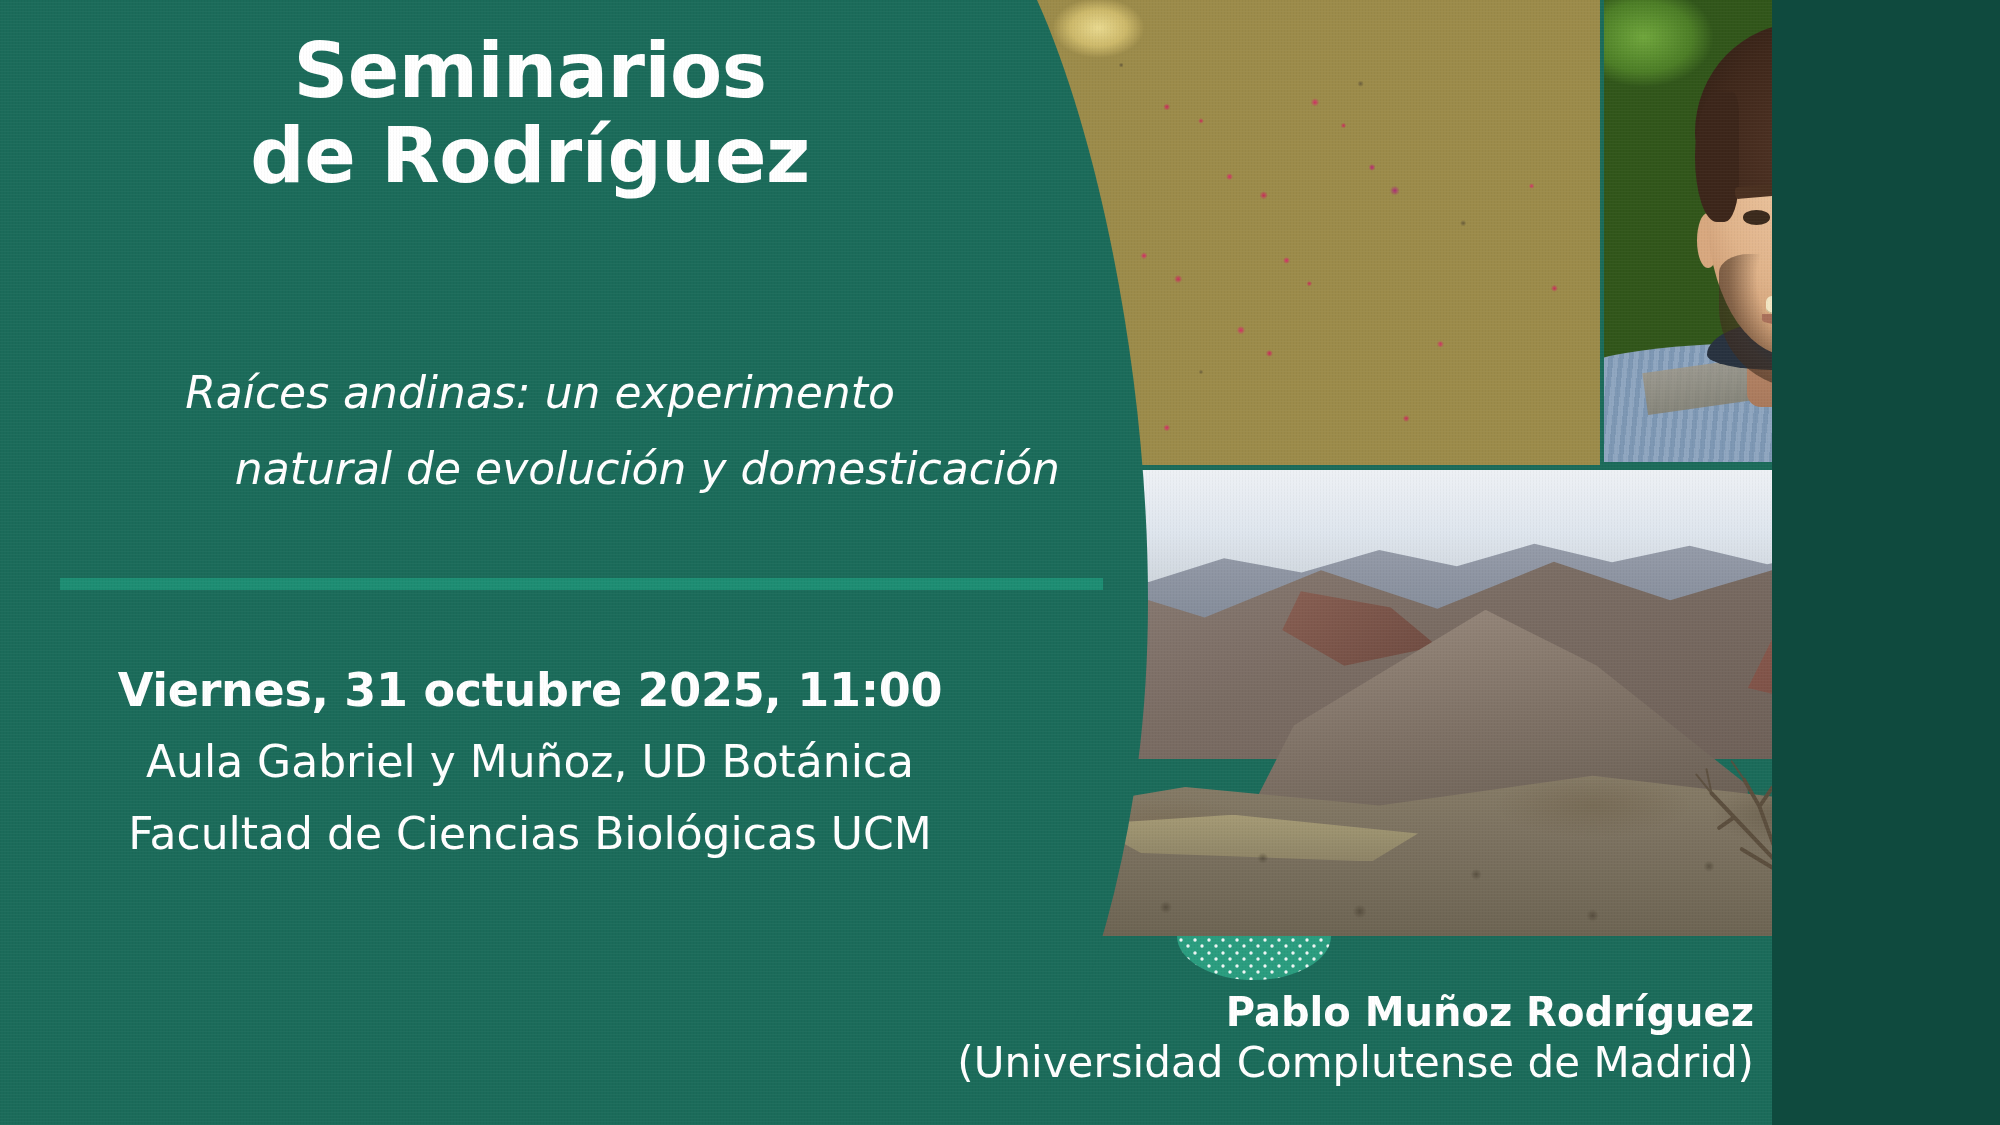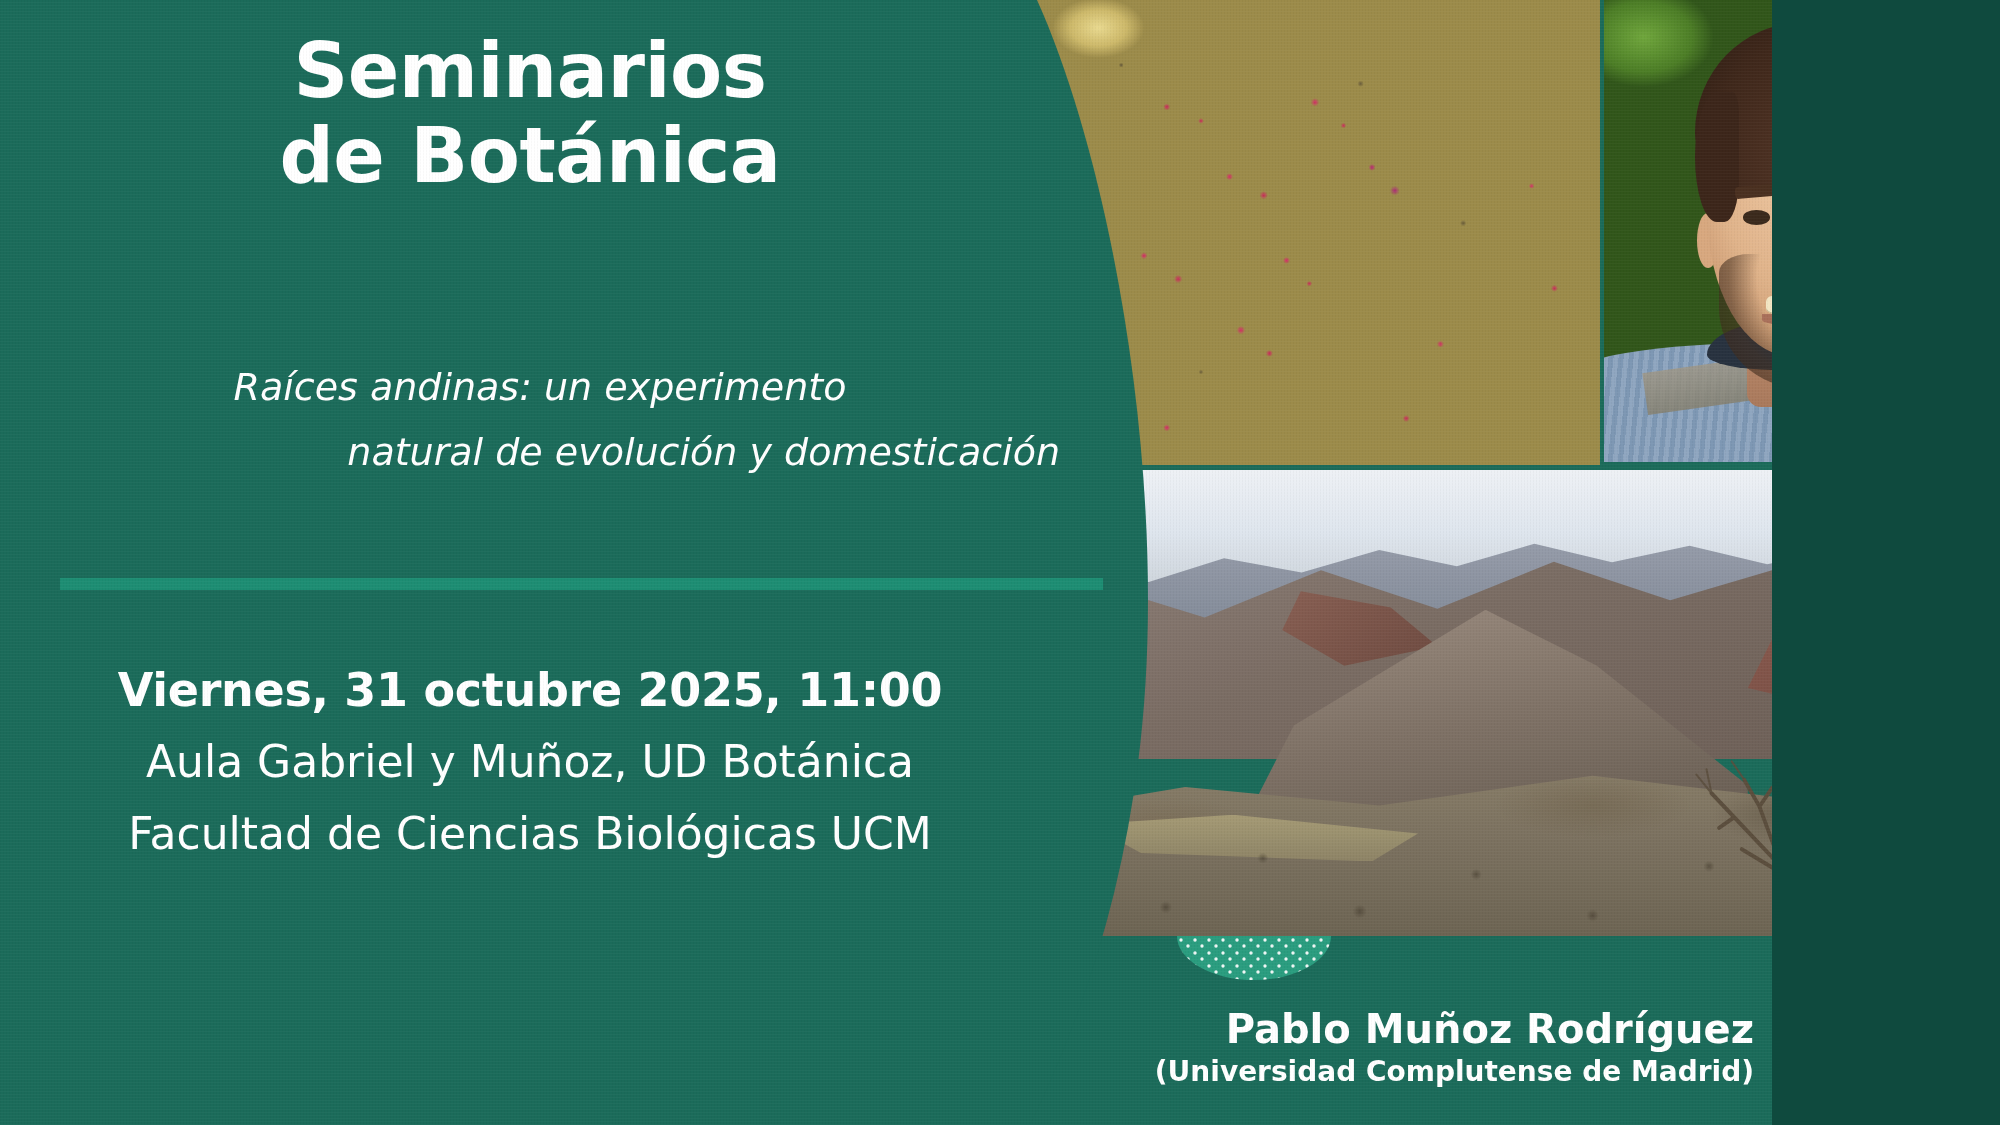--- a/index.html
+++ b/index.html
@@ -316,21 +316,21 @@
 
   #subtitle {
     position:absolute;
     left:20px; top:355px;
     width:1040px;
     text-align:center;
     color:#ffffff;
     font-family:"DejaVu Sans", sans-serif;
     font-style:italic;
     font-weight:400;
-    font-size:38px;
+    font-size:44px;
     line-height:1.72;
   }
   #subtitle .l2 { display:block;text-align:right; }
 
   #rule {
     position:absolute;
     left:60px; top:578px;
     width:1043px; height:12px;
     background:#1d8d73;
     z-index:4;
@@ -368,22 +368,22 @@
     z-index:4;
   }
   #speaker .name {
     display:block;
     font-weight:bold;
     font-size:40px;
     line-height:1.25;
   }
   #speaker .affil {
     display:block;
-    font-weight:700;
-    font-size:28px;
+    font-weight:400;
+    font-size:42px;
     line-height:1.25;
   }
 
   
   #grain {
     position:absolute; inset:0; z-index:5; pointer-events:none;
     opacity:.05;
     background-image:
       repeating-linear-gradient(0deg, rgba(255,255,255,.5) 0 1px, rgba(0,0,0,0) 1px 3px),
       repeating-linear-gradient(90deg, rgba(0,0,0,.5) 0 1px, rgba(0,0,0,0) 1px 3px);
@@ -474,21 +474,21 @@
         </pattern>
       </defs>
       <path d="M0,0 A77,44 0 0 0 154,0 Z" fill="url(#dots)"></path>
     </svg>
   </div>
 
   <div class="text-layer">
 
     <div id="title">
       <span class="l1">Seminarios</span>
-      <span class="l2">de Botánica</span>
+      <span class="l2">de Rodríguez</span>
     </div>
 
     <div id="subtitle">
       <span class="l1">Raíces andinas: un experimento</span>
       <span class="l2">natural de evolución y domesticación</span>
     </div>
 
     <div id="rule"></div>
 
     <div id="details">

